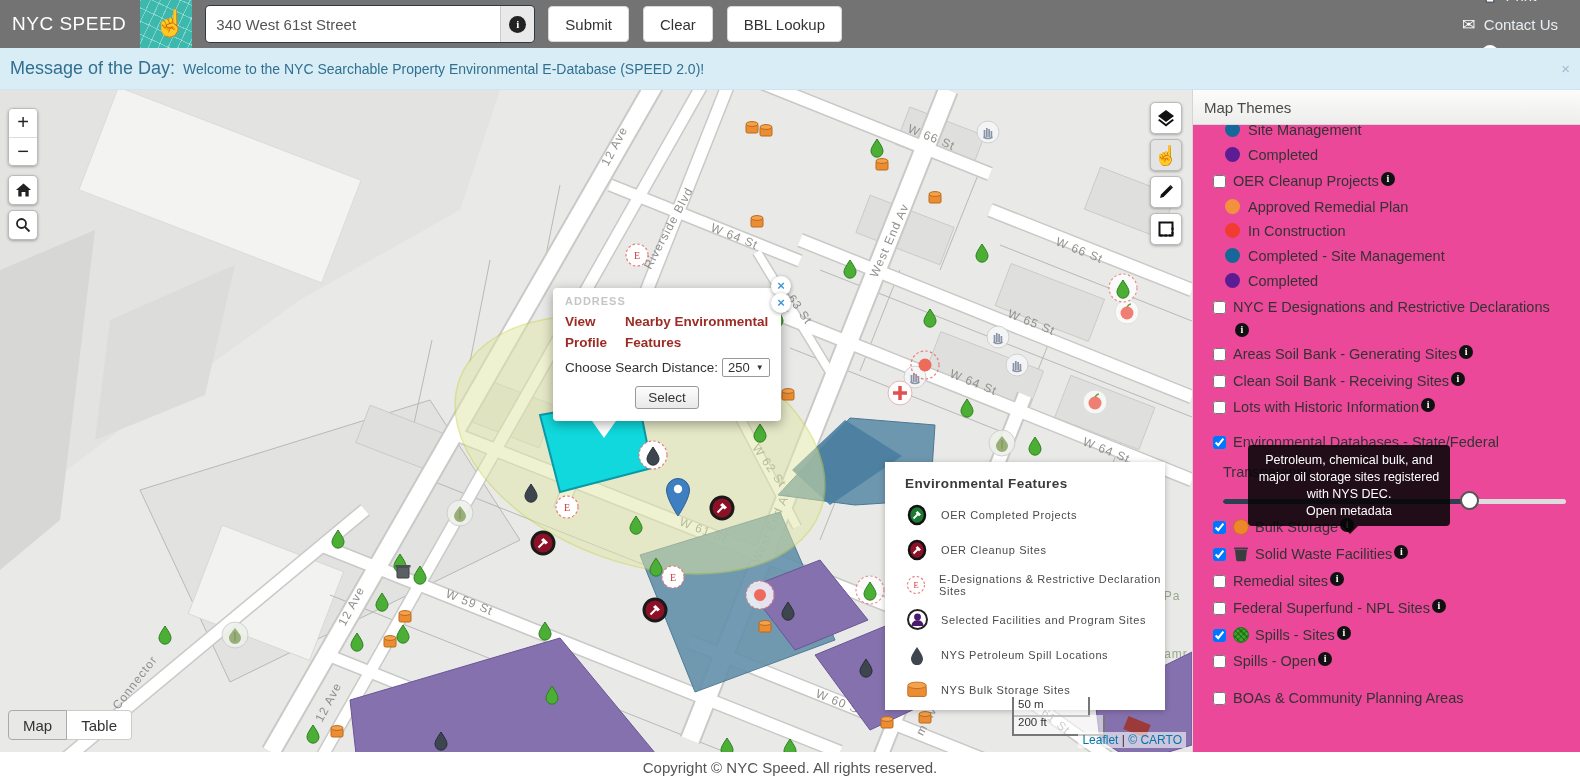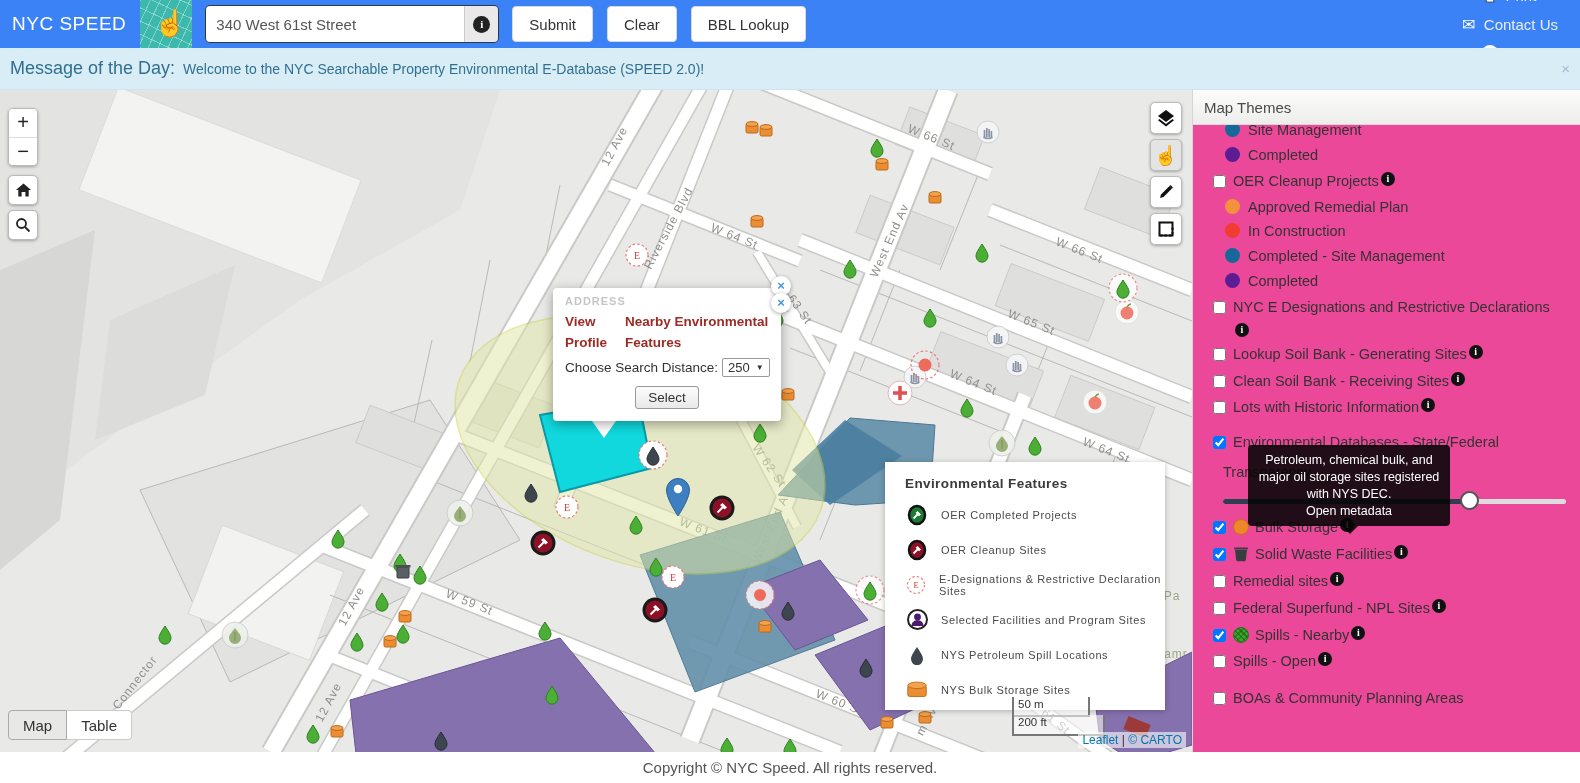--- a/index.html
+++ b/index.html
@@ -1,27 +1,27 @@
 <!DOCTYPE html>
 <html><head>
 <meta charset="utf-8">
 <style>
   * { margin:0; padding:0; box-sizing:border-box; }
   html,body { width:1580px; height:783px; overflow:hidden; font-family:"Liberation Sans", sans-serif; background:#fff; }
 
   
-  .topbar { height:48px; background:#3b82f6; display:flex; align-items:center; position:relative; }
+  .topbar { height:48px; background:#737373; display:flex; align-items:center; position:relative; }
   .brand { color:#fff; font-size:19px; letter-spacing:.5px; margin:0 14px 0 12px; white-space:nowrap; }
   .logo { width:52px; height:48px; background:
       repeating-linear-gradient(115deg, rgba(255,255,255,.35) 0 1px, transparent 1px 9px),
       repeating-linear-gradient(25deg, rgba(255,255,255,.35) 0 1px, transparent 1px 12px),
       #3cb8ac; position:relative; flex:0 0 auto; }
   .logo .hand { position:absolute; left:14px; top:8px; color:#fff; font-size:26px; }
   .search-group { display:flex; margin-left:14px; height:36px; border-radius:4px; overflow:hidden; box-shadow:0 0 0 1px #2c3a48; }
-  .search-input { width:258px; height:36px; border:none; padding:0 10px; font-size:15px; color:#555; outline:none; font-family:"Liberation Sans",sans-serif; }
+  .search-input { width:294px; height:36px; border:none; padding:0 10px; font-size:15px; color:#555; outline:none; font-family:"Liberation Sans",sans-serif; }
   .search-info { width:34px; background:#e9e9e9; border-left:1px solid #ccc; display:flex; align-items:center; justify-content:center; cursor:pointer; }
   .circle-i { display:inline-block; width:17px; height:17px; border-radius:50%; background:#222; color:#fff; font-size:11px; font-weight:bold; text-align:center; line-height:17px; font-family:"Liberation Serif",serif; }
   .circle-i::after { content:"i"; }
   .tb-btn { height:36px; margin-left:14px; padding:0 16px; background:#fff; border:1px solid #d8d8d8; border-radius:4px; font-size:15px; color:#333; cursor:pointer; font-family:"Liberation Sans",sans-serif; }
   .top-links { margin-left:auto; display:flex; align-items:center; gap:12px; margin-right:22px;flex-direction:column; }
   .top-link { color:#e8eef4; font-size:15px; display:flex; align-items:center; gap:7px; cursor:pointer; white-space:nowrap; }
   .tl-ico { width:16px; height:16px; display:inline-flex; align-items:center; justify-content:center; }
   .tl-ico svg { display:block; }
   .help-circle { width:16px; height:16px; border-radius:50%; background:#fff; color:#37495a; font-size:11px; font-weight:bold; text-align:center; line-height:16px; }
   .help-circle::after { content:"?"; }
@@ -641,21 +641,21 @@
         <span class="dot" style="background:#5c1d94"></span>
         <span class="slabel">Completed</span>
       </div>
 
       <div class="srow">
         <input type="checkbox" class="cb" style="">
         <span style="max-width:330px"><span class="slabel wrapped">NYC E Designations and Restrictive Declarations</span><br><span class="info-icon"></span></span>
       </div>
       <div class="srow">
         <input type="checkbox" class="cb" style="">
-        <span class="slabel">Lookup Soil Bank - Generating Sites</span>
+        <span class="slabel">Areas Soil Bank - Generating Sites</span>
           <span class="info-icon"></span>
       </div>
       <div class="srow">
         <input type="checkbox" class="cb" style="">
         <span class="slabel">Clean Soil Bank - Receiving Sites</span>
           <span class="info-icon"></span>
       </div>
       <div class="srow">
         <input type="checkbox" class="cb" style="">
         <span class="slabel">Lots with Historic Information</span>
@@ -694,21 +694,21 @@
           <span class="info-icon"></span>
       </div>
       <div class="srow">
         <input type="checkbox" class="cb" style="">
         <span class="slabel">Federal Superfund - NPL Sites</span>
           <span class="info-icon"></span>
       </div>
       <div class="srow">
         <input type="checkbox" class="cb" checked="" style="">
         <span class="swatch green"></span>
-        <span class="slabel">Spills - Nearby</span>
+        <span class="slabel">Spills - Sites</span>
           <span class="info-icon"></span>
       </div>
       <div class="srow">
         <input type="checkbox" class="cb" style="">
         <span class="slabel">Spills - Open</span>
           <span class="info-icon"></span>
       </div>
 
       <div class="srow" style="margin-top:10px">
         <input type="checkbox" class="cb" style="">

